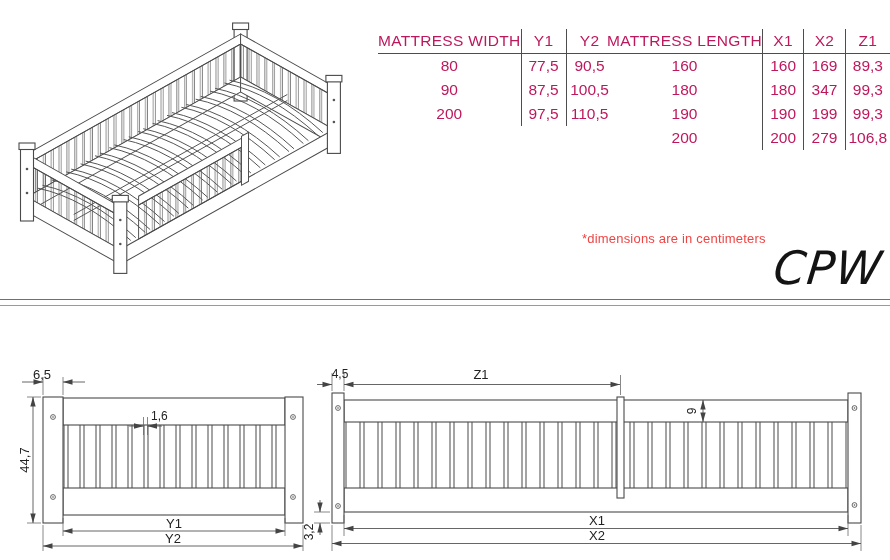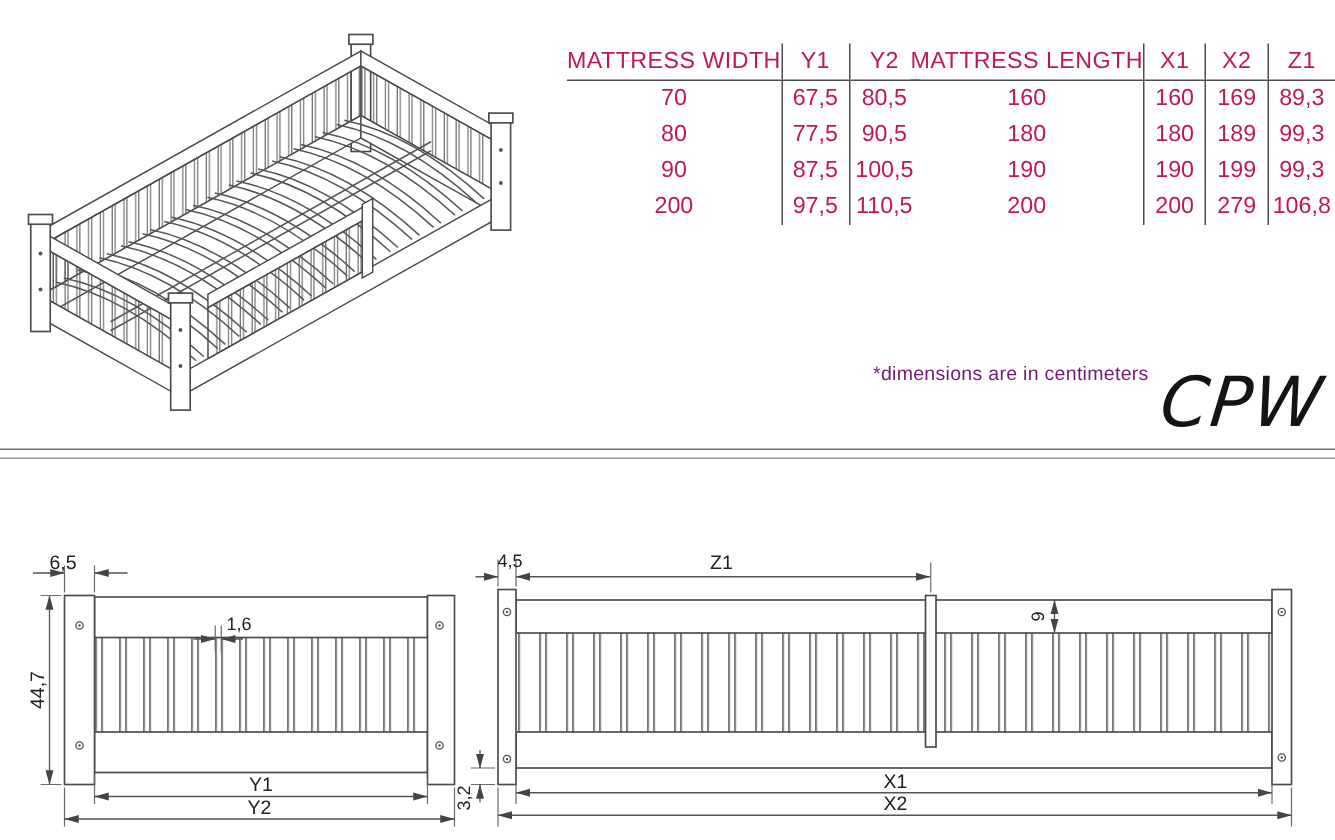--- a/index.html
+++ b/index.html
@@ -19,21 +19,21 @@
   table.spec{position:absolute;border-collapse:collapse;table-layout:fixed;font-size:15.5px;color:#be185d;}
   table.spec td{text-align:center;padding:0;height:24px;line-height:24px;
                 border-left:1px solid #4d4d4d;white-space:nowrap;overflow:hidden;}
   table.spec td:first-child{border-left:none;}
   table.spec tr.hdr td{border-bottom:1px solid #4d4d4d;letter-spacing:0.3px;}
   #width-table{left:378px;top:29px;}
   #width-table .c0{width:125px;} #width-table .c1{width:44px;} #width-table .c2{width:46px;}
   #length-table{left:607px;top:29px;}
   #length-table .c0{width:130px;text-align:right;} #length-table .c1{width:45px;}
   #length-table .c2{width:45px;} #length-table .c3{width:46px;}
-  .note{position:absolute;left:582px;top:231px;font-size:13px;color:#701a75;letter-spacing:0.2px;margin-top:10px;}
+  .note{position:absolute;left:582px;top:231px;font-size:13px;color:#ef4444;letter-spacing:0.2px;}
   .brand{position:absolute;right:8px;top:245px;font-size:46px;font-style:italic;
          font-family:"DejaVu Sans","Liberation Sans",sans-serif;color:#141414;
          letter-spacing:1px;transform:skewX(-6deg);line-height:1;}
   .rule{position:absolute;left:0;top:299px;width:890px;height:5px;
         border-top:1.5px solid #707070;border-bottom:1.5px solid #9a9a9a;}
   #iso-svg{position:absolute;left:2px;top:2px;}
   #views-svg{position:absolute;left:0;top:355px;}
 </style>
 </head>
 <body>
@@ -129,25 +129,20 @@
   </svg>
 
   <table class="spec" id="width-table">
     <tbody>
         <tr class="hdr">
       <td class="c0">MATTRESS WIDTH</td>
       <td class="c1">Y1</td>
       <td class="c2">Y2</td>
     </tr>
     <tr>
-      <td>70</td>
-      <td>67,5</td>
-      <td>80,5</td>
-    </tr>
-    <tr>
       <td>80</td>
       <td>77,5</td>
       <td>90,5</td>
     </tr>
     <tr>
       <td>90</td>
       <td>87,5</td>
       <td>100,5</td>
     </tr>
     <tr>
@@ -168,21 +163,21 @@
     </tr>
     <tr>
       <td>160</td>
       <td>160</td>
       <td>169</td>
       <td>89,3</td>
     </tr>
     <tr>
       <td>180</td>
       <td>180</td>
-      <td>189</td>
+      <td>347</td>
       <td>99,3</td>
     </tr>
     <tr>
       <td>190</td>
       <td>190</td>
       <td>199</td>
       <td>99,3</td>
     </tr>
     <tr>
       <td>200</td>

